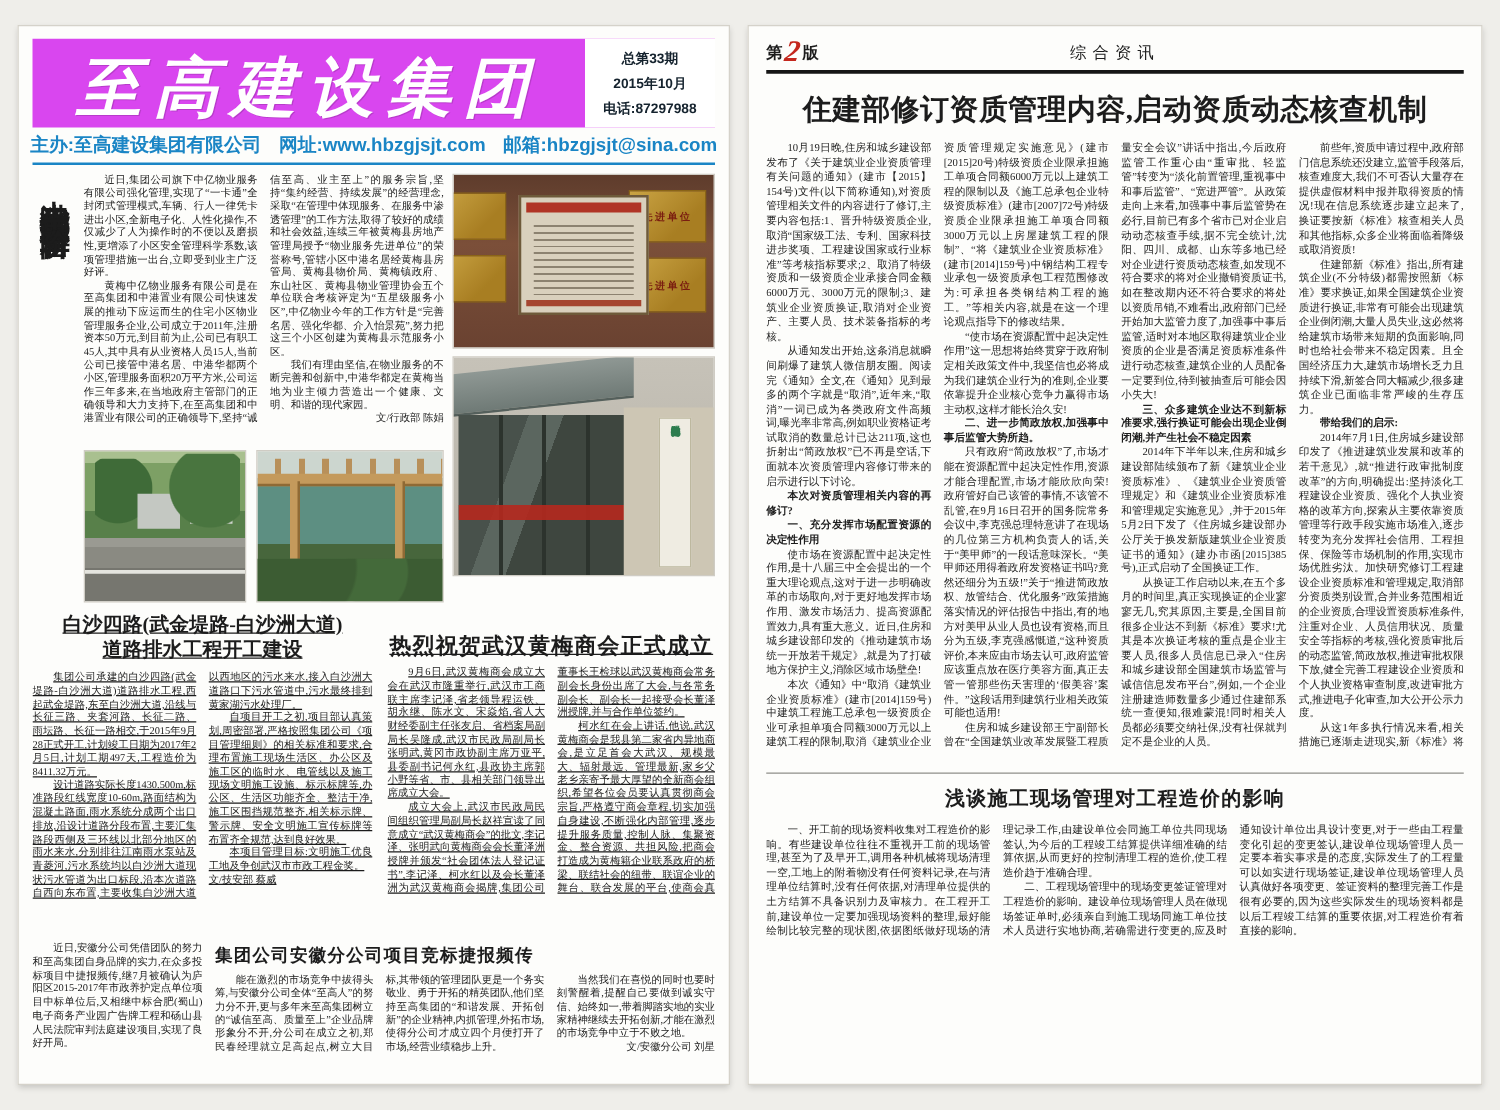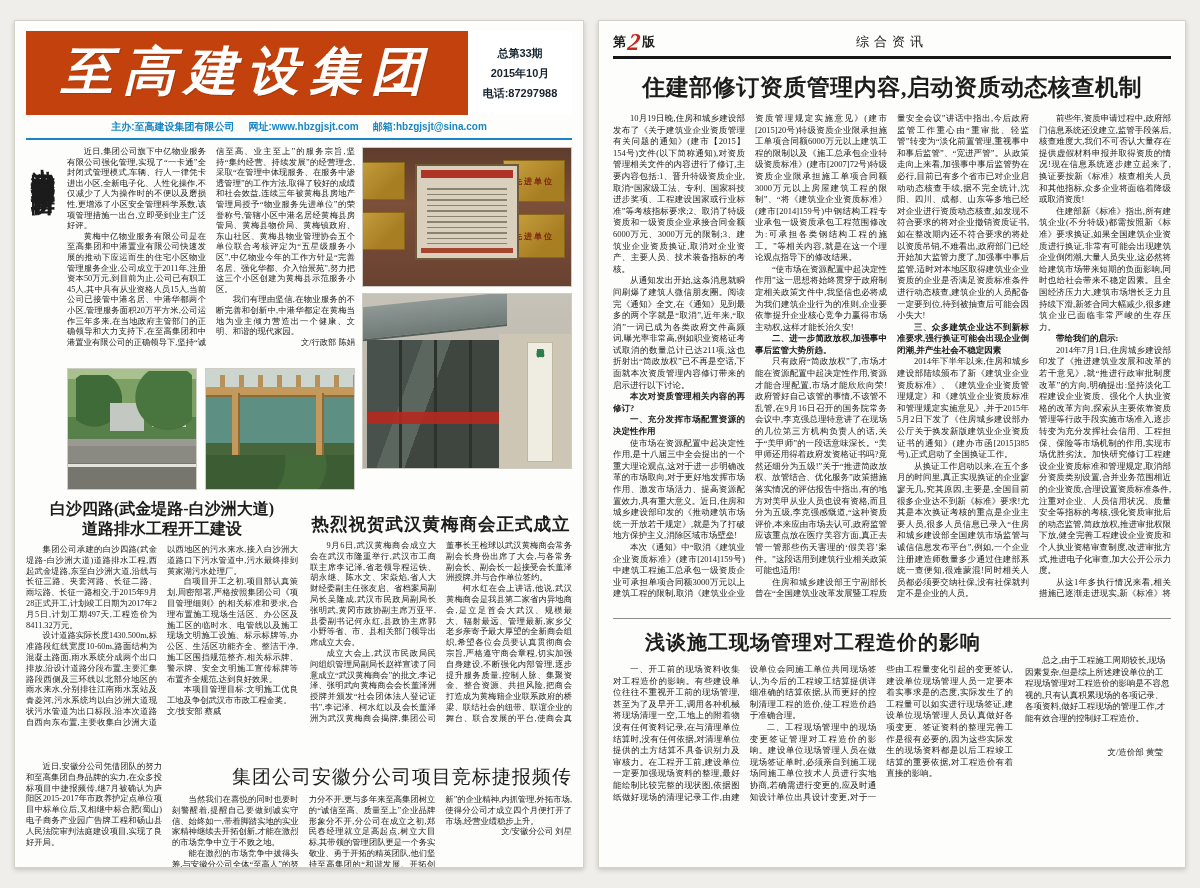--- a/index.html
+++ b/index.html
@@ -14,35 +14,35 @@
   .page {
     background:#fdfdfb;
     border:1px solid #d5d2ca;
     box-shadow:0 2px 5px rgba(0,0,0,.18);
     overflow:hidden;
   }
   .page-left  { width:570px; height:848px; padding:10px 11px; }
   .page-right { width:588px; height:848px; padding:8px 14px; }
 
   
-  .mast-band { background:#c2410c; height:84px; display:flex; align-items:stretch; }
+  .mast-band { background:#d946ef; height:71px; display:flex; align-items:stretch; }
   .mast-title {
     flex:1; color:#fff; font-weight:bold; font-style:italic;
     font-size:52px; line-height:82px; text-align:center; letter-spacing:10px;
     text-shadow:1px 1px 0 rgba(0,0,0,.15); white-space:nowrap; overflow:hidden;
   }
   .mast-issue {
     width:104px; background:#fff; margin:0; padding:8px 2px;
     display:flex; flex-direction:column; justify-content:center; gap:5px;
     text-align:center; font-family:"Liberation Sans",sans-serif;
     font-size:11px; font-weight:bold; color:#15232e;
   }
   .mast-info {
     display:flex; gap:14px; justify-content:center;
-    color:#1a85c5; font-weight:bold; font-size:10px;
+    color:#1a85c5; font-weight:bold; font-size:15px;
     font-family:"Liberation Sans",sans-serif;
     padding:5px 0 4px; border-bottom:2px solid #1a85c5;
     white-space:nowrap;
   }
 
   
   .copy { text-align:justify; overflow:hidden; }
   .copy p { text-indent:2em; margin:0; }
   .copy p.b { font-weight:bold; }
   .copy p.noindent { text-indent:0; }
@@ -117,49 +117,49 @@
     background:repeating-linear-gradient(90deg, transparent 0 14px, #b8905a 14px 19px); }
   .ph-pergola .post1, .ph-pergola .post2 { position:absolute; top:24px; width:8px; height:74px; background:#c49a5c; border-right:2px solid #8f6a35; }
   .ph-pergola .post1 { left:26px; } .ph-pergola .post2 { right:30px; }
   .ph-pergola .shrub { position:absolute; left:0; right:0; bottom:0; height:34px;
     background:radial-gradient(circle at 20% 20%, #3c5c33 0 40%, transparent 42%),
                radial-gradient(circle at 55% 30%, #446a3a 0 45%, transparent 47%),
                radial-gradient(circle at 85% 25%, #3c5c33 0 42%, transparent 44%),
                #4e7242; }
 
   
-  .row2 { display:flex; gap:12px; margin-top:9px; }
+  .row2 { display:flex; gap:12px; margin-top:9px;text-decoration:underline; }
   .art-road { width:272px; }
   .art-chamber { flex:1; }
   .road-head { text-align:center; font-weight:bold; font-size:16px; line-height:20px; }
   .chamber-head { text-align:center; font-weight:bold; font-size:17.5px; line-height:22px; letter-spacing:1px; margin-top:14px; }
   .art-road .body2, .art-chamber .body2 { columns:2; column-gap:10px; margin-top:6px; font-size:8.3px; line-height:10.8px; }
   .art-road .body2 { height:198px; }
   .art-chamber .body2 { height:192px; }
 
   
   .row3 { display:flex; gap:10px; margin-top:19px; }
   .anhui-intro { width:136px; font-size:8.3px; line-height:10.8px; height:126px; }
   .anhui-right { flex:1; }
-  .anhui-head { text-align:right; font-weight:normal; font-size:19px; letter-spacing:1px; margin:2px 0 5px; }
+  .anhui-head { text-align:left; font-weight:bold; font-size:14px; letter-spacing:1px; margin:2px 0 5px; }
   .anhui-body { columns:3; column-gap:10px; height:96px; font-size:8.3px; line-height:10.8px; }
 
   
   .rp-header { display:flex; align-items:center; border-bottom:3px solid #161616; padding:2px 0 3px; }
   .rp-pageno { width:120px; font-weight:bold; font-size:13px; font-family:"Liberation Sans",sans-serif; display:flex; align-items:center; gap:2px; }
   .rp-pageno .num { color:#c4271d; font-size:24px; font-weight:bold; font-style:italic; line-height:22px;
     font-family:"Liberation Serif",serif; transform:skewX(-8deg); }
   .rp-section { flex:1; text-align:center; font-weight:normal; font-size:13px; letter-spacing:5px; }
   .rp-spacer { width:120px; }
   .rp-headline { text-align:center; font-weight:bold; font-size:23px; letter-spacing:0.5px; margin:13px 0 10px; }
   .rp-body { columns:4; column-gap:10px; height:497px; font-size:8.5px; line-height:11.6px; }
   .rp-divider { border-top:1px solid #8f8f8a; margin:8px 0 2px; }
   .rp-bottom { display:flex; gap:12px; margin-top:2px; }
   .rp2-left { flex:1; }
-  .rp2-head { text-align:center; font-weight:bold; font-size:20px; letter-spacing:1px; margin:8px 0 8px; }
+  .rp2-head { text-align:center; font-weight:bold; font-size:16px; letter-spacing:1px; margin:8px 0 8px; }
   .rp2-body { columns:3; column-gap:10px; height:160px; font-size:8.5px; line-height:11.6px; }
   .rp2-right { width:146px; padding-top:34px; font-size:8.5px; line-height:11.6px; }
   .rp2-byline { text-align:right; margin-top:22px; padding-right:8px; }
 </style>
 </head>
 <body>
 
 <div class="spread">
 
   <div class="page page-left">
@@ -251,22 +251,22 @@
       </div>
     </div>
 
     <div class="row3">
       <div class="anhui-intro copy">
           <p>近日,安徽分公司凭借团队的努力和至高集团自身品牌的实力,在众多投标项目中捷报频传,继7月被确认为庐阳区2015-2017年市政养护定点单位项目中标单位后,又相继中标合肥(蜀山)电子商务产业园广告牌工程和砀山县人民法院审判法庭建设项目,实现了良好开局。</p>
         </div>
       <div class="anhui-right">
         <div class="anhui-head">集团公司安徽分公司项目竞标捷报频传</div>
         <div class="anhui-body copy">
+            <p>能在激烈的市场竞争中拔得头筹,与安徽分公司全体“至高人”的努力分不开,更与多年来至高集团树立的“诚信至高、质量至上”企业品牌形象分不开,分公司在成立之初,郑民春经理就立足高起点,树立大目标,其带领的管理团队更是一个务实敬业、勇于开拓的精英团队,他们坚持至高集团的“和谐发展、开拓创新”的企业精神,内抓管理,外拓市场,使得分公司才成立四个月便打开了市场,经营业绩稳步上升。</p>
             <p>当然我们在喜悦的同时也要时刻警醒着,提醒自己要做到诚实守信、始终如一,带着脚踏实地的实业家精神继续去开拓创新,才能在激烈的市场竞争中立于不败之地。</p>
-            <p>能在激烈的市场竞争中拔得头筹,与安徽分公司全体“至高人”的努力分不开,更与多年来至高集团树立的“诚信至高、质量至上”企业品牌形象分不开,分公司在成立之初,郑民春经理就立足高起点,树立大目标,其带领的管理团队更是一个务实敬业、勇于开拓的精英团队,他们坚持至高集团的“和谐发展、开拓创新”的企业精神,内抓管理,外拓市场,使得分公司才成立四个月便打开了市场,经营业绩稳步上升。</p>
             <p class="noindent" style="text-align: right;">文/安徽分公司 刘星</p>
           </div>
       </div>
     </div>
   </div>
 
   <div class="page page-right">
 
     <div class="rp-header">
       <div class="rp-pageno">
@@ -303,20 +303,16 @@
     <div class="rp-divider"></div>
 
     <div class="rp-bottom">
       <div class="rp2-left">
         <div class="rp2-head">浅谈施工现场管理对工程造价的影响</div>
         <div class="rp2-body copy">
             <p>一、开工前的现场资料收集对工程造价的影响。有些建设单位往往不重视开工前的现场管理,甚至为了及早开工,调用各种机械将现场清理一空,工地上的附着物没有任何资料记录,在与清理单位结算时,没有任何依据,对清理单位提供的土方结算不具备识别力及审核力。在工程开工前,建设单位一定要加强现场资料的整理,最好能绘制比较完整的现状图,依据图纸做好现场的清理记录工作,由建设单位会同施工单位共同现场签认,为今后的工程竣工结算提供详细准确的结算依据,从而更好的控制清理工程的造价,使工程造价趋于准确合理。</p>
             <p>二、工程现场管理中的现场变更签证管理对工程造价的影响。建设单位现场管理人员在做现场签证单时,必须亲自到施工现场同施工单位技术人员进行实地协商,若确需进行变更的,应及时通知设计单位出具设计变更,对于一些由工程量变化引起的变更签认,建设单位现场管理人员一定要本着实事求是的态度,实际发生了的工程量可以如实进行现场签证,建设单位现场管理人员认真做好各项变更、签证资料的整理完善工作是很有必要的,因为这些实际发生的现场资料都是以后工程竣工结算的重要依据,对工程造价有着直接的影响。</p>
           </div>
       </div>
-      <div class="rp2-right">
-        <p style="text-indent:2em">总之,由于工程施工周期较长,现场因素复杂,但是综上所述建设单位的工程现场管理对工程造价的影响是不容忽视的,只有认真积累现场的各项记录、各项资料,做好工程现场的管理工作,才能有效合理的控制好工程造价。</p>
-        <div class="rp2-byline">文/造价部 黄莹</div>
-      </div>
     </div>
   </div>
 
 </div>
 
 </body></html>

